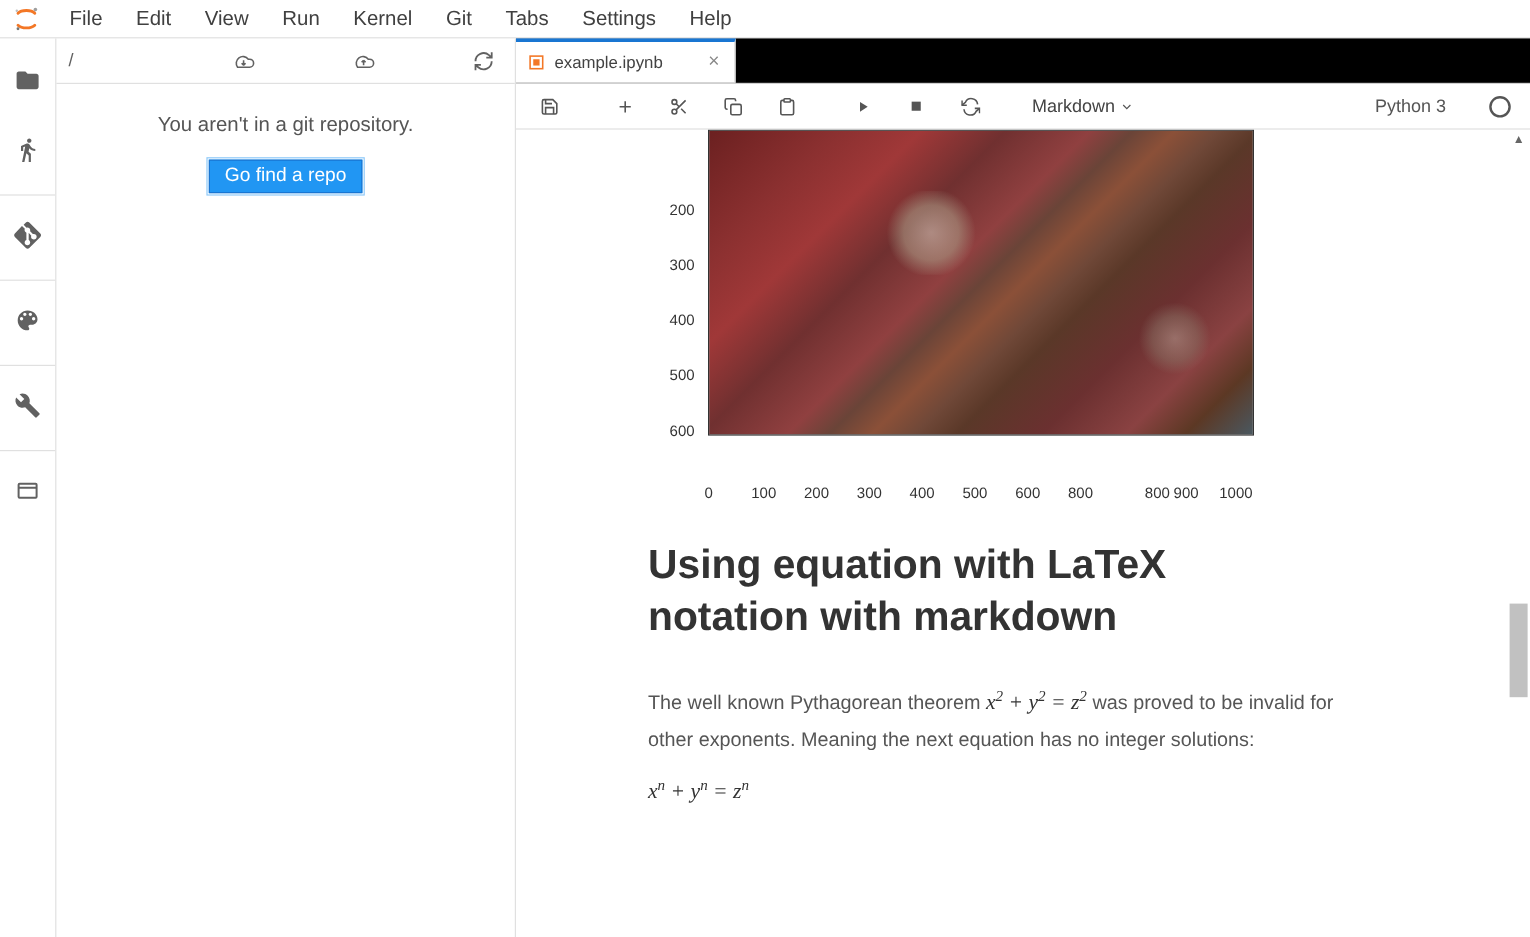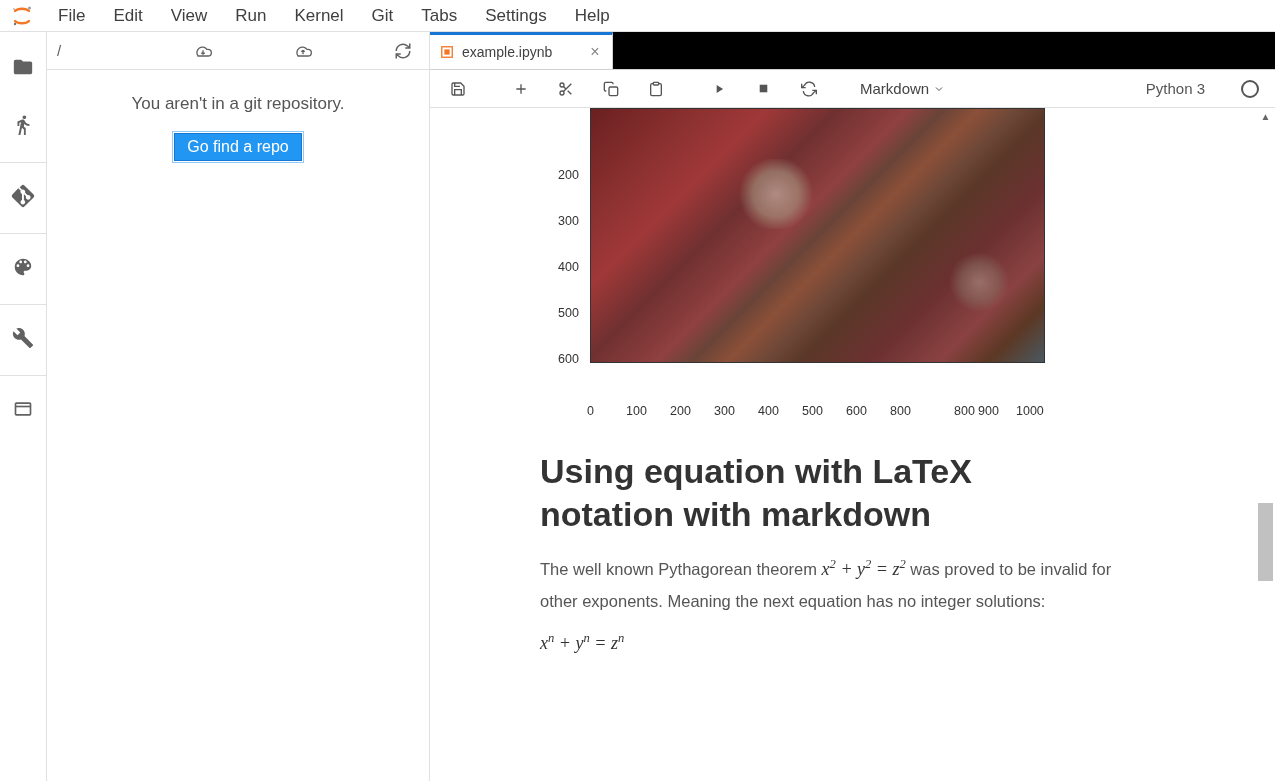--- a/index.html
+++ b/index.html
@@ -35,21 +35,21 @@
   .notebook-scroll { flex:1; overflow:auto; position:relative; }
   .notebook-inner { padding:0 0 40px 110px; }
   .chart-area { width:520px; height:290px; position:relative; }
   .chart-img { position:absolute; left:50px; top:0; width:455px; height:255px; background: 
     linear-gradient(135deg, #6b2020 0%, #8b3030 15%, #a03838 25%, #703030 35%, #904040 45%, #6a4438 50%, #8b5038 55%, #704838 60%, #5a3828 65%, #6b3030 75%, #8a4242 85%, #5c3824 92%, #4a5860 100%);
     border:1px solid #333; }
   .chart-img::before { content:''; position:absolute; left:140px; top:50px; width:90px; height:70px; background:radial-gradient(circle, #d8d0c0 0%, #b0a08a 40%, transparent 65%); opacity:.55; }
   .chart-img::after { content:''; position:absolute; right:30px; bottom:50px; width:70px; height:60px; background:radial-gradient(circle, #c8c0b0 0%, #908070 40%, transparent 65%); opacity:.4; }
   .ytick, .xtick { position:absolute; font-size:12.5px; color:#333; font-family:sans-serif;margin-top:36px; }
   .heading { font-size:34px; font-weight:650; color:#333; line-height:1.25; margin:52px 0 10px; max-width:560px; }
-  .para { font-size:16.5px; line-height:1.85; color:#555; max-width:600px; margin:18px 0 8px; }
+  .para { font-size:16.5px; line-height:1.85; color:#555; max-width:600px; margin:34px 0 8px; }
   .eq { font-size:18px; font-style:italic; font-family:'Cambria Math', 'STIX', serif; color:#333; margin:14px 0; }
   sup { font-size:.7em; font-style:italic; }
   .scrollbar-thumb { position:absolute; right:2px; top:395px; width:15px; height:78px; background:#c1c1c1; }
   .scrollbar-arrow { position:absolute; right:2px; top:0; width:15px; height:16px; display:flex; align-items:center; justify-content:center; color:#666; font-size:10px; }
 </style>
 </head>
 <body>
 
 <div class="top-menu">
   <div class="logo">

